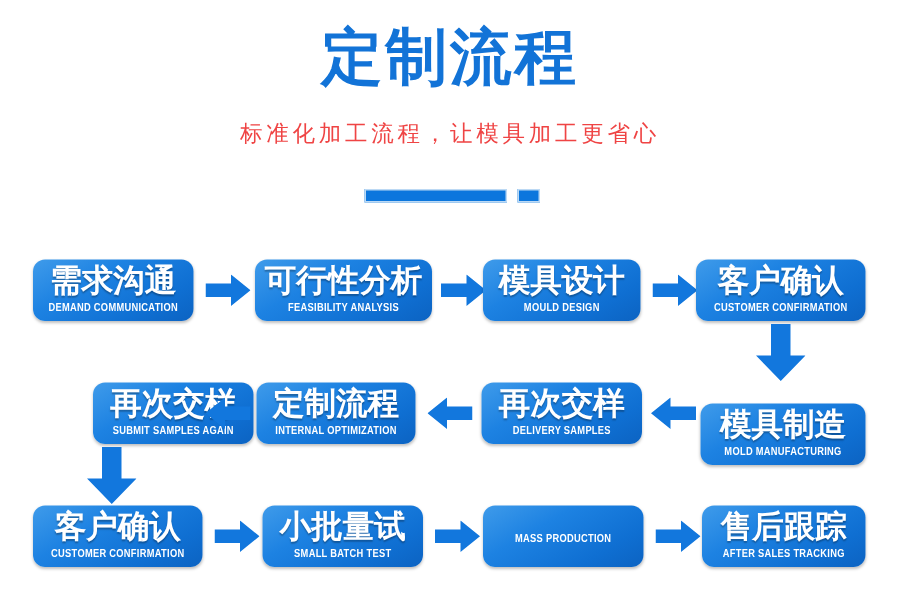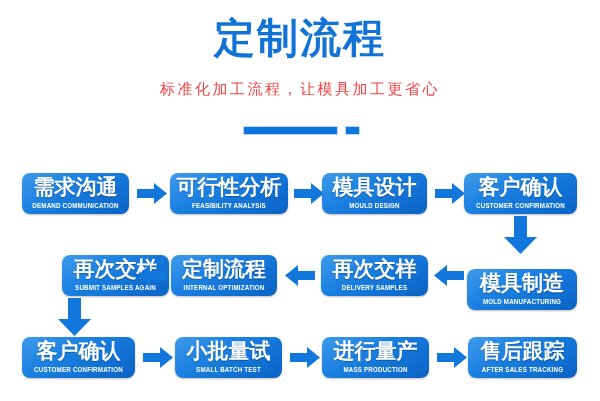--- a/index.html
+++ b/index.html
@@ -183,21 +183,20 @@
     <span class="en">SMALL BATCH TEST</span>
   </div>
 
   <div class="arrow" style="left:290px;top:347px;">
     <svg width="30" height="21" viewBox="0 0 30 21">
         <path d="M0,6 L17,6 L17,0 L30,10.5 L17,21 L17,15 L0,15 Z" fill="#1277dd"></path>
       </svg>
   </div>
 
   <div class="box" style="left:322px;top:337px;width:107px;height:41px;">
-    <span class="cn">进行量产</span>
     <span class="en">MASS PRODUCTION</span>
   </div>
 
   <div class="arrow" style="left:437px;top:347px;">
     <svg width="30" height="21" viewBox="0 0 30 21">
         <path d="M0,6 L17,6 L17,0 L30,10.5 L17,21 L17,15 L0,15 Z" fill="#1277dd"></path>
       </svg>
   </div>
 
   <div class="box" style="left:468px;top:337px;width:109px;height:41px;">

